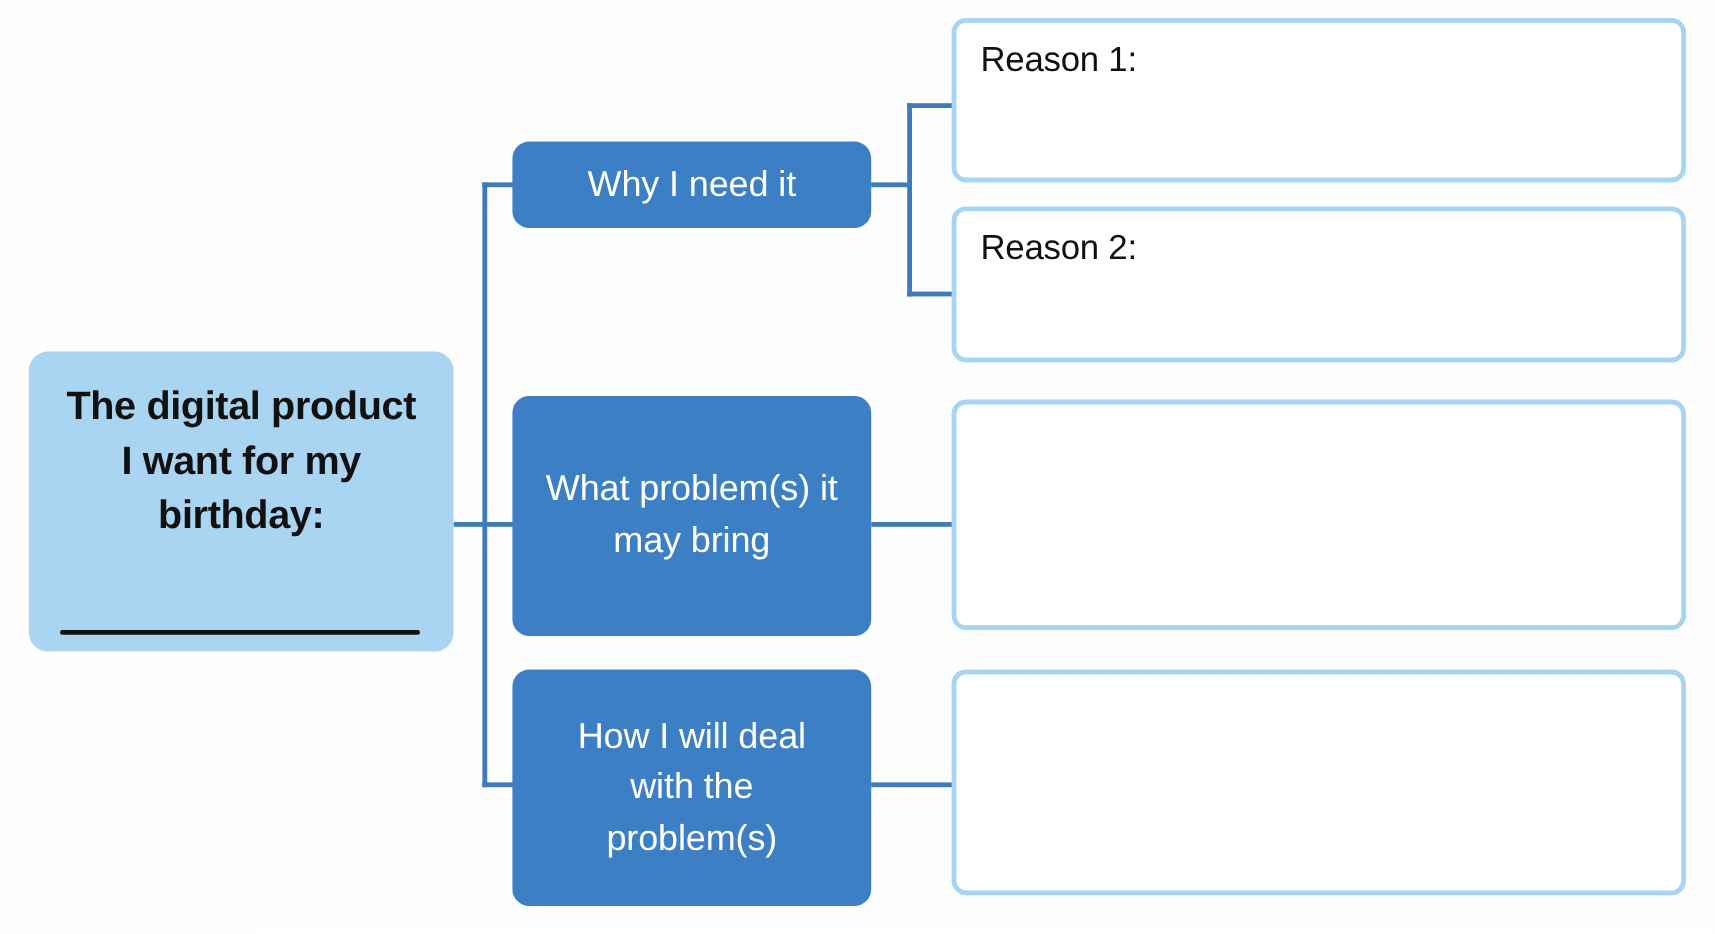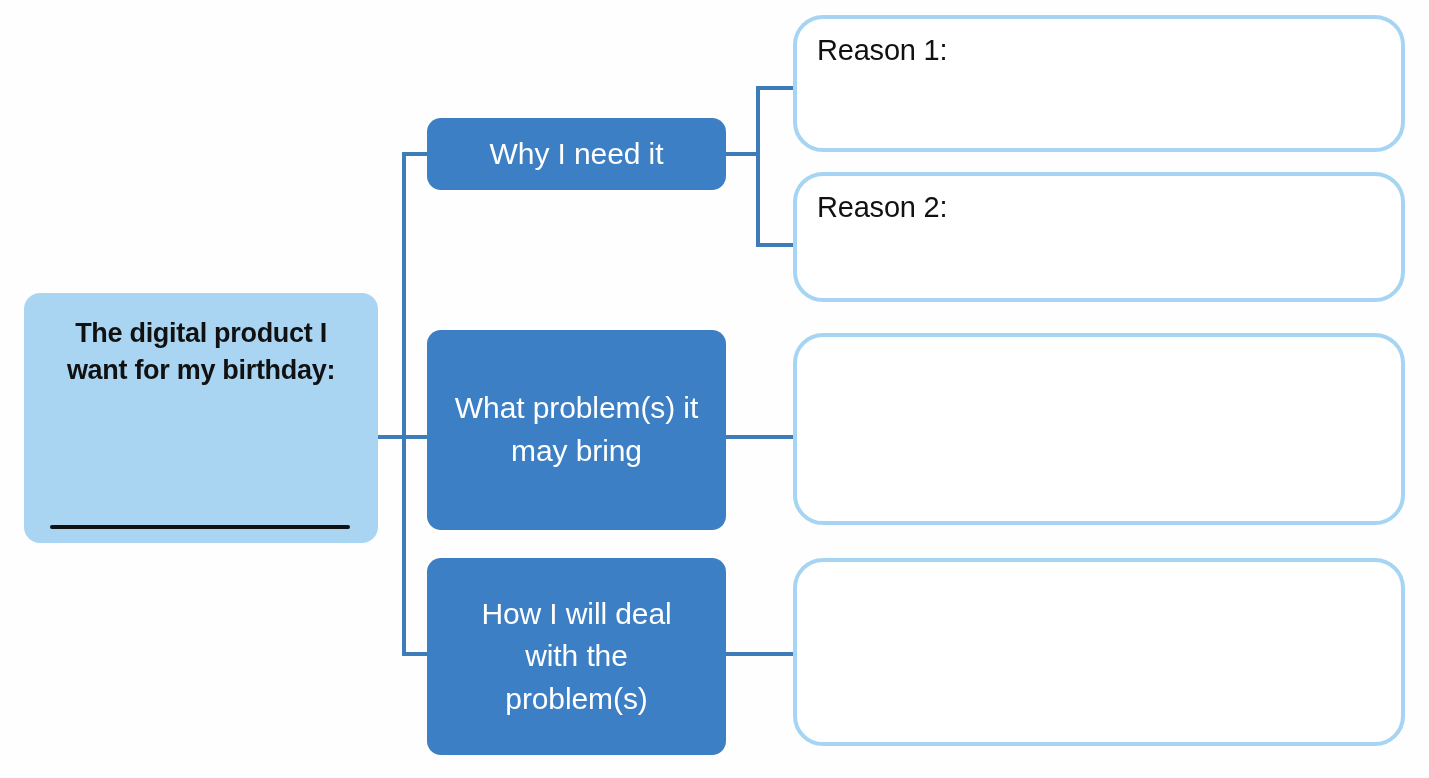--- a/index.html
+++ b/index.html
@@ -36,21 +36,21 @@
     background: #a9d5f2;
     border-radius: 16px;
     box-sizing: border-box;
     display: flex;
     flex-direction: column;
     align-items: center;
     justify-content: flex-start;
     padding-top: 22px;
   }
   .root-text {
-    font-size: 27px;
+    font-size: 33px;
     font-weight: bold;
     color: #111111;
     text-align: center;
     line-height: 1.38;
     letter-spacing: -0.3px;
     width: 300px;
   }
   .root-rule {
     position: absolute;
     left: 26px;
@@ -84,21 +84,21 @@
   #mid-node-2 { top: 330px; width: 299px; height: 200px; }
   #mid-node-3 { top: 558px; width: 299px; height: 197px; }
 
   
   .out-box {
     position: absolute;
     left: 793px;
     width: 612px;
     background: #ffffff;
     border: 4px solid #a6d5f3;
-    border-radius: 30px;
+    border-radius: 12px;
     box-sizing: border-box;
     padding: 14px 20px;
   }
   .out-label {
     font-size: 29px;
     color: #111111;
     line-height: 1.2;
     letter-spacing: -0.2px;
   }
   #out-box-1 { top: 15px;  height: 137px; }

